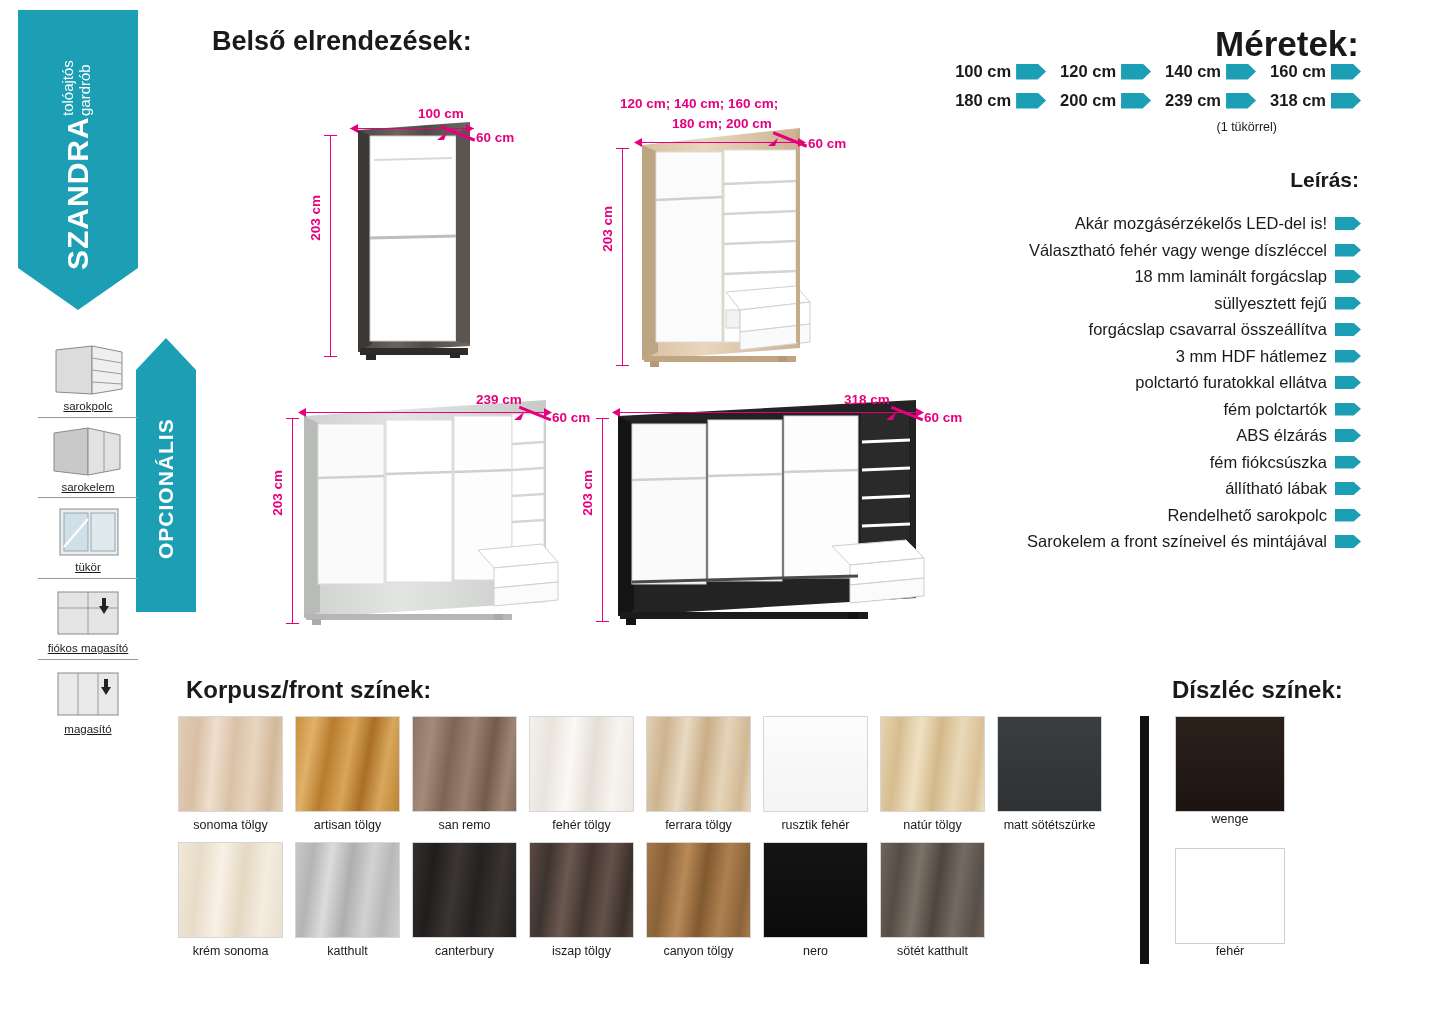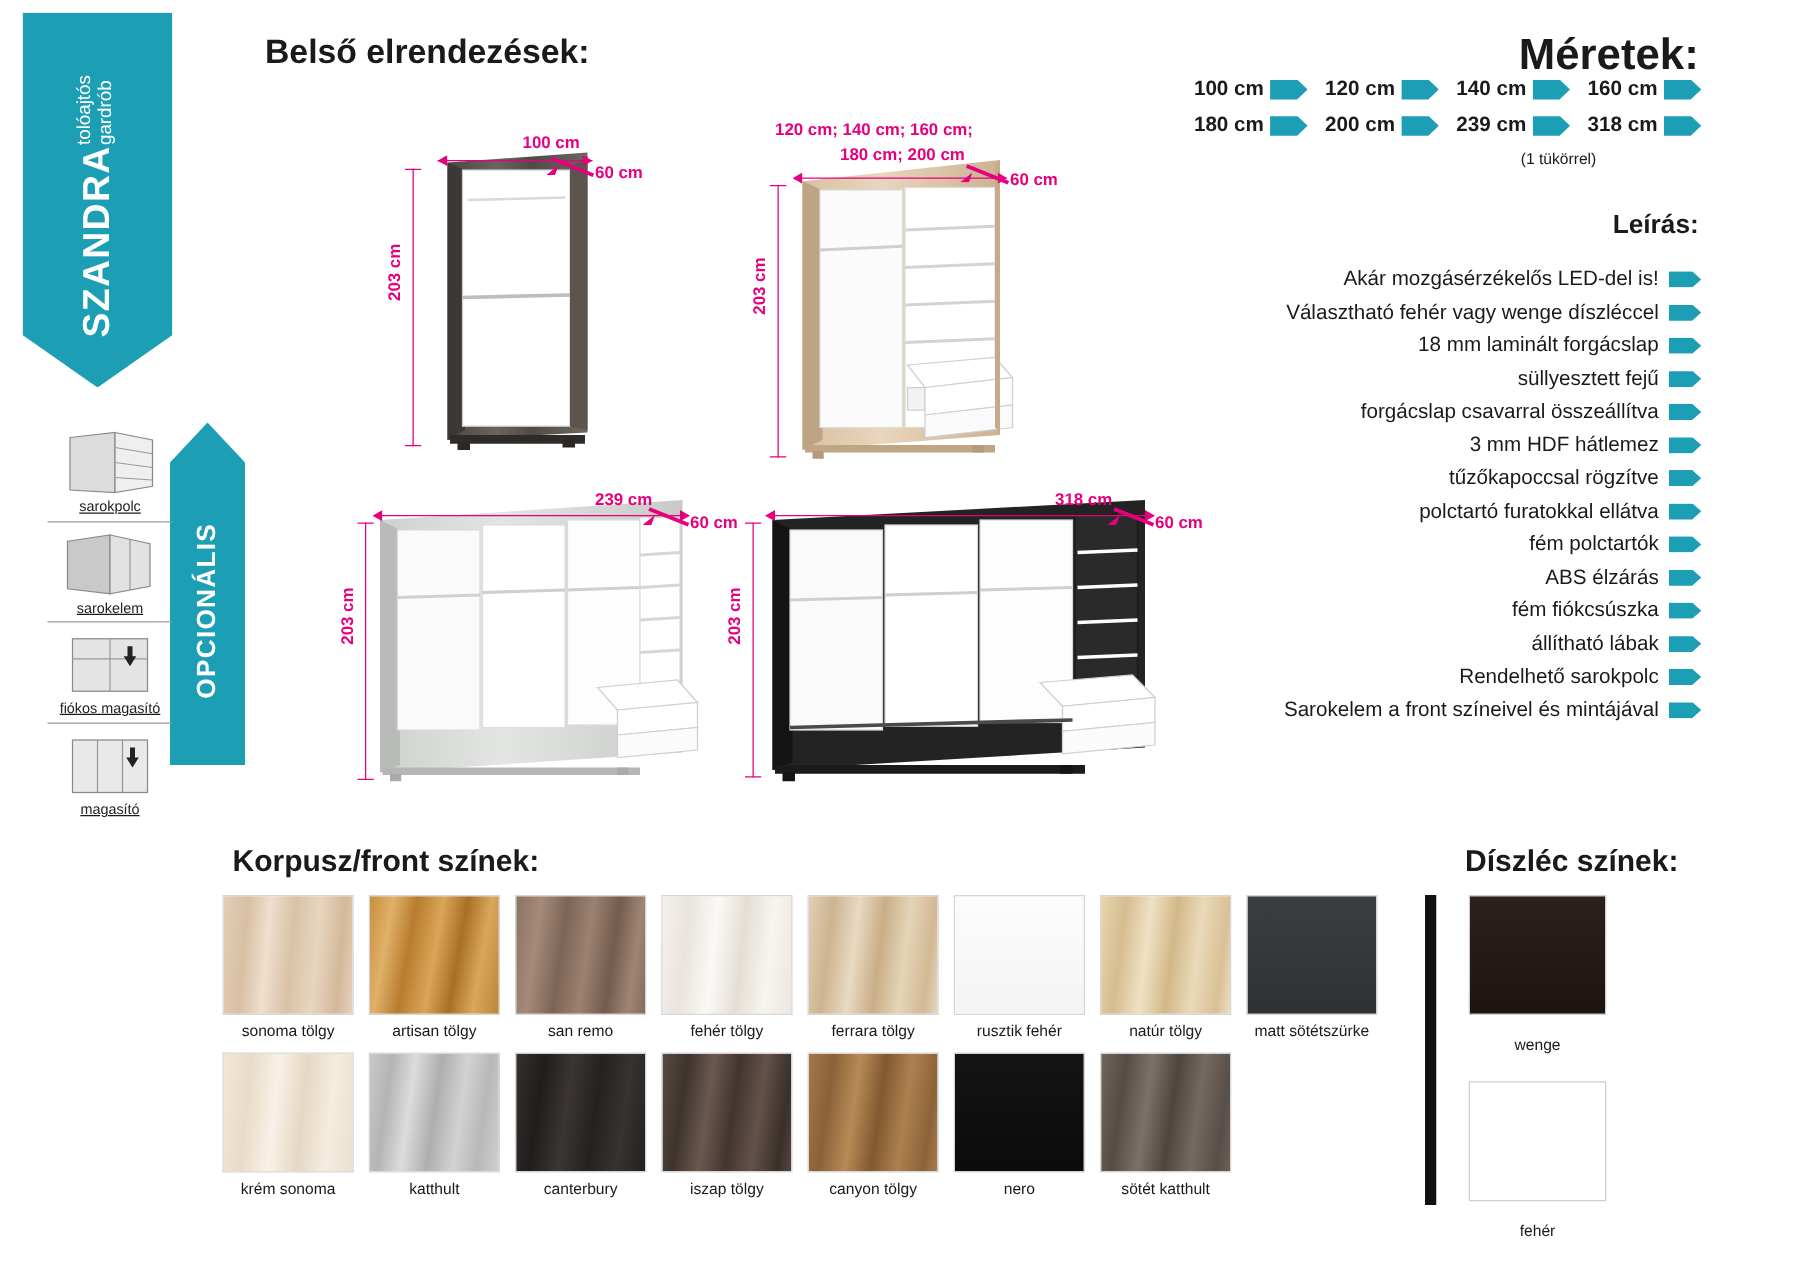--- a/index.html
+++ b/index.html
@@ -94,21 +94,21 @@
   .sw-row { display:flex; gap:12px; margin-bottom:10px; }
   .sw { width:105px; }
   .sw .tile { width:105px; height:96px; border:1px solid #d6d6d6; }
   .sw .name { font-size:12.5px; text-align:center; margin-top:6px; }
 
   .diszlec { position:absolute; left:1138px; top:716px; width:280px; }
   .dz-row { display:flex; align-items:flex-start; gap:26px; }
   .dz-bar { width:9px; height:248px; background:#111; margin-left:2px; }
   .dz-item { width:110px; }
   .dz-item .tile { width:110px; height:96px; border:1px solid #cfcfcf; }
-  .dz-item .name { font-size:12.5px; text-align:center; margin-top:17px; }
+  .dz-item .name { font-size:12.5px; text-align:center; margin-top:0; }
 
   
   .t-sonoma{background:linear-gradient(95deg,#e3cdb6 0%,#d8bfa4 18%,#efdfcd 34%,#d9c1a6 52%,#e8d5bf 70%,#d3b89a 88%,#e6d2bb 100%);}
   .t-artisan{background:linear-gradient(100deg,#c98f3e 0%,#e0b169 16%,#b87c2e 32%,#d9a558 50%,#a96f25 66%,#d8a75c 82%,#bd8434 100%);}
   .t-sanremo{background:linear-gradient(98deg,#8d7364 0%,#a58a79 18%,#7d6455 36%,#9c8170 54%,#735b4d 72%,#a08573 88%,#836b5c 100%);}
   .t-feher-tolgy{background:linear-gradient(96deg,#f4f1ec 0%,#e9e4dc 20%,#fbf9f6 40%,#e4ded5 60%,#f7f4ef 80%,#ece7df 100%);}
   .t-ferrara{background:linear-gradient(97deg,#e2cfb3 0%,#cdb390 18%,#e9dac2 36%,#c9ad87 54%,#e5d4b8 72%,#d2b894 90%,#e7d8c0 100%);}
   .t-rusztik{background:linear-gradient(180deg,#fcfcfc 0%,#f4f4f4 100%);}
   .t-natur{background:linear-gradient(97deg,#e7d3ae 0%,#d6bd90 18%,#f0e1c4 36%,#d2b888 54%,#ead9b9 72%,#d9c095 90%,#eddfc3 100%);}
   .t-matt{background:linear-gradient(180deg,#3b3e41 0%,#2f3234 100%);}
@@ -159,20 +159,32 @@
       <svg width="92" height="58" viewBox="0 0 92 58">
         <polygon points="12,10 46,5 46,52 12,48" fill="#c9c9c9" stroke="#8a8a8a" stroke-width="1"></polygon>
         <polygon points="46,5 78,12 78,46 46,52" fill="#e2e2e2" stroke="#8a8a8a" stroke-width="1"></polygon>
         <line x1="62" y1="8" x2="62" y2="49" stroke="#9a9a9a"></line>
       </svg>
     </div>
     <div class="cap">sarokelem</div>
     <div class="opt-sep"></div>
   </div>
 
+  <div class="opt-item">
+    <div class="opt-img">
+      <svg width="92" height="58" viewBox="0 0 92 58">
+        <rect x="18" y="6" width="58" height="46" fill="#e8eef1" stroke="#8a8a8a"></rect>
+        <rect x="22" y="10" width="24" height="38" fill="#cfe0e8" stroke="#9aa6ab"></rect>
+        <rect x="49" y="10" width="24" height="38" fill="#dfeaef" stroke="#9aa6ab"></rect>
+        <line x1="22" y1="44" x2="46" y2="16" stroke="#ffffff" stroke-width="2"></line>
+      </svg>
+    </div>
+    <div class="cap">tükör</div>
+    <div class="opt-sep"></div>
+  </div>
 
   <div class="opt-item">
     <div class="opt-img">
       <svg width="92" height="58" viewBox="0 0 92 58">
         <rect x="16" y="8" width="60" height="42" fill="#e4e4e4" stroke="#8a8a8a"></rect>
         <line x1="16" y1="24" x2="76" y2="24" stroke="#9a9a9a"></line>
         <line x1="46" y1="8" x2="46" y2="50" stroke="#9a9a9a"></line>
         <polygon points="60,14 64,14 64,22 67,22 62,30 57,22 60,22" fill="#222"></polygon>
       </svg>
     </div>
@@ -256,24 +268,20 @@
   <div class="desc-row">
     <span class="txt">süllyesztett fejű</span>
     <span class="arrow-sm"></span>
   </div>
   <div class="desc-row">
     <span class="txt">forgácslap csavarral összeállítva</span>
     <span class="arrow-sm"></span>
   </div>
   <div class="desc-row">
     <span class="txt">3 mm HDF hátlemez</span>
-    <span class="arrow-sm"></span>
-  </div>
-  <div class="desc-row">
-    <span class="txt">tűzőkapoccsal rögzítve</span>
     <span class="arrow-sm"></span>
   </div>
   <div class="desc-row">
     <span class="txt">polctartó furatokkal ellátva</span>
     <span class="arrow-sm"></span>
   </div>
   <div class="desc-row">
     <span class="txt">fém polctartók</span>
     <span class="arrow-sm"></span>
   </div>

